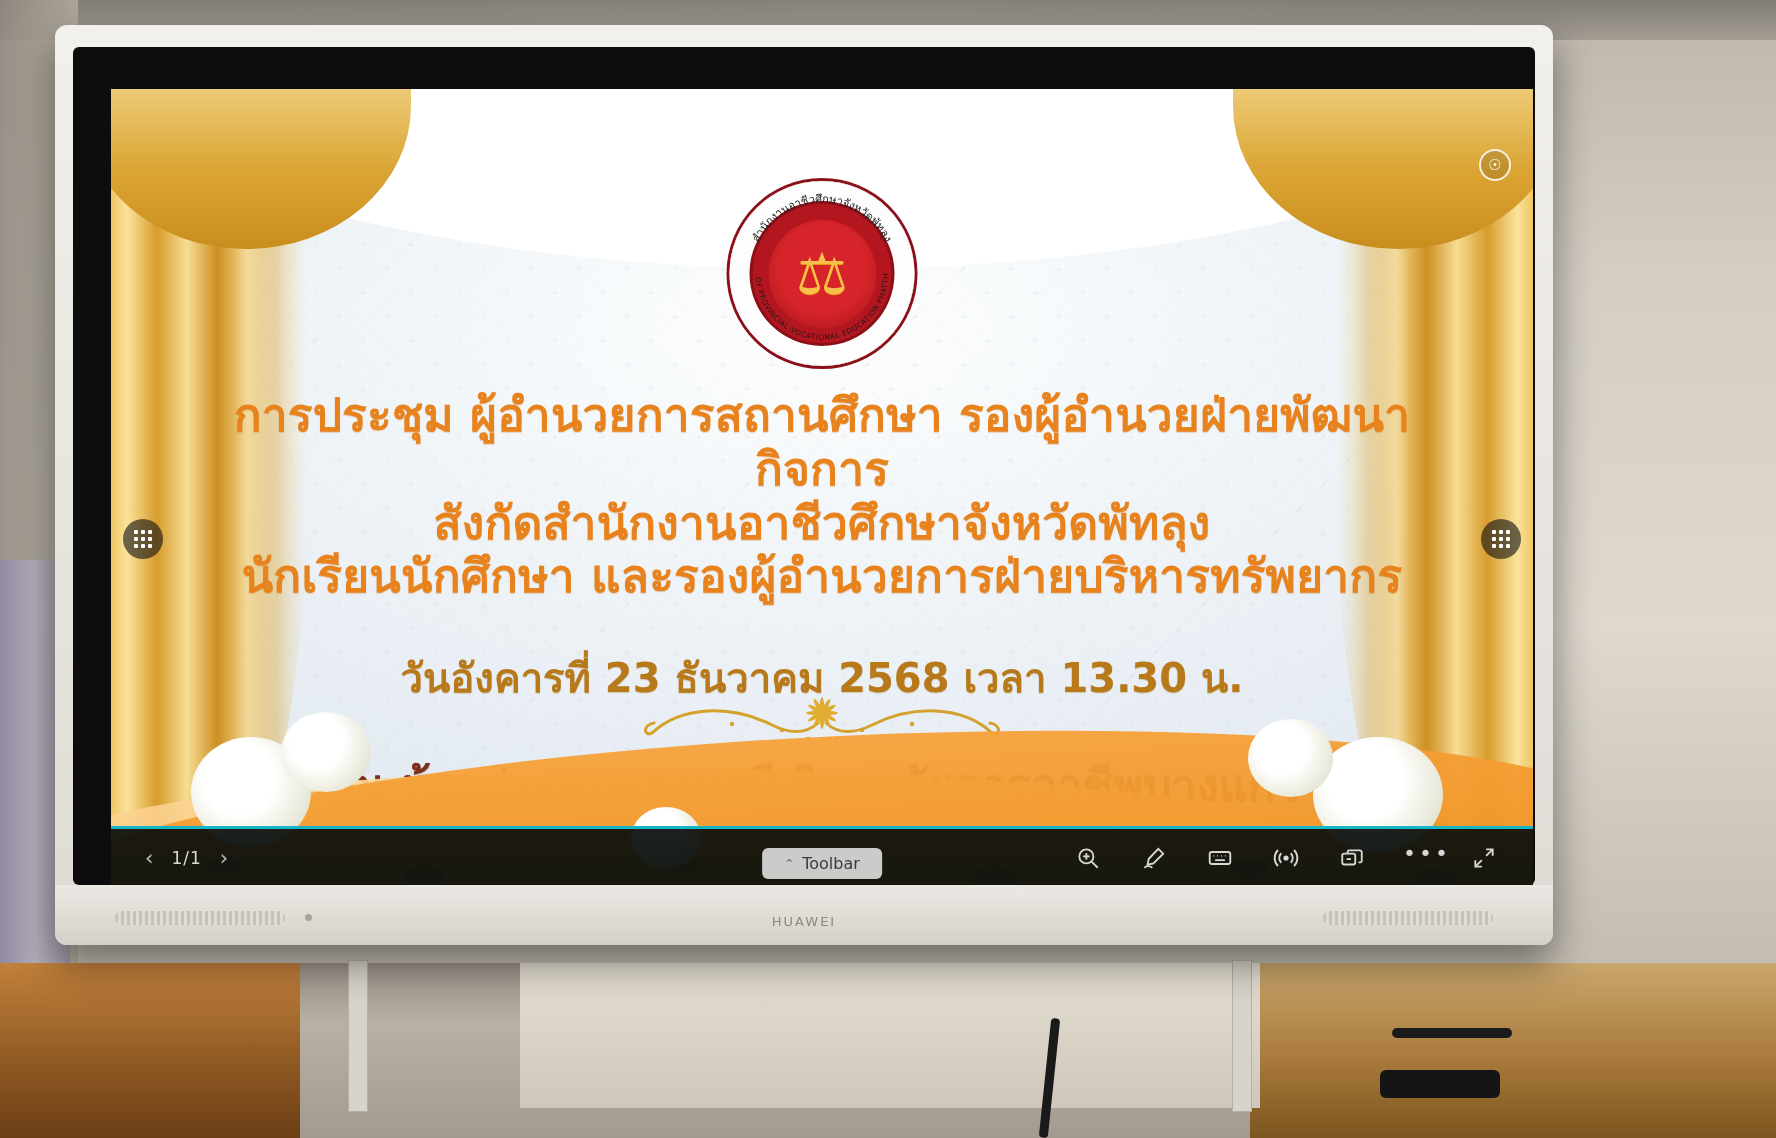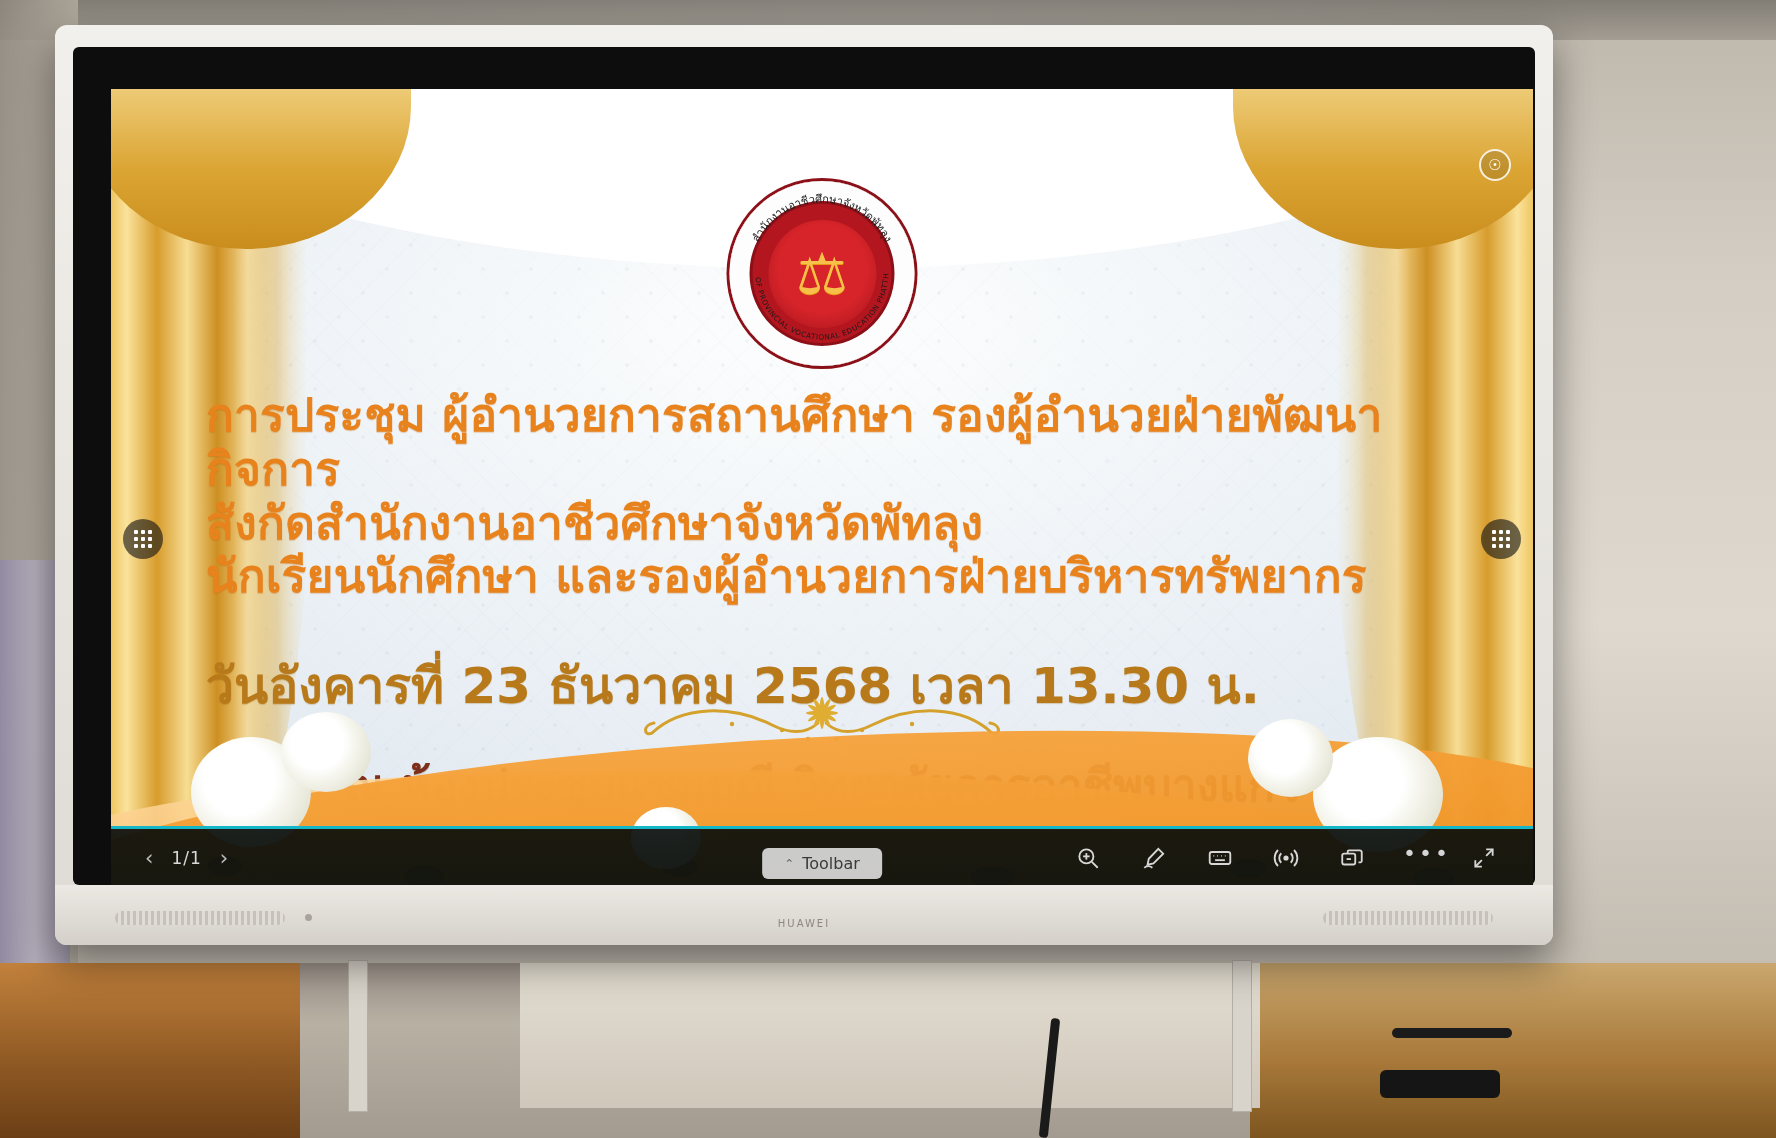--- a/index.html
+++ b/index.html
@@ -46,21 +46,21 @@
   .tv-inner{position:absolute;left:18px;top:22px;width:1462px;height:838px;
       background:#0d0d0d;border-radius:6px;}
   .tv-cam{position:absolute;left:50%;top:32px;transform:translateX(-50%);
       width:36px;height:13px;background:#141414;border-radius:7px;
       border:2px solid #3a3a3a;}
   .tv-cam:after{content:"";position:absolute;left:50%;top:50%;transform:translate(-50%,-50%);
       width:10px;height:7px;border-radius:4px;background:#2b2b33;}
   .tv-chin{position:absolute;left:0;bottom:0;width:100%;height:60px;
       background:linear-gradient(180deg,#ecE9e4,#d4d0c9);border-radius:0 0 12px 12px;}
   .tv-brand{position:absolute;left:50%;bottom:16px;transform:translateX(-50%);
-      font-size:10px;color:#8d8880;letter-spacing:2px;}
+      font-size:13px;color:#8d8880;letter-spacing:2px;}
   .tv-grill{position:absolute;bottom:20px;width:170px;height:14px;border-radius:7px;
       background:repeating-linear-gradient(90deg,#c6c2ba 0 3px,#e0ddd6 3px 6px);}
   .grill-l{left:60px;}
   .grill-r{right:60px;}
   .tv-dot{position:absolute;bottom:24px;width:7px;height:7px;border-radius:50%;background:#a9a49b;}
 
   
   .screen{position:absolute;left:38px;top:42px;width:1422px;height:798px;overflow:hidden;background:#fff;}
   .slide{position:absolute;inset:0;
         background:
@@ -126,27 +126,27 @@
           radial-gradient(circle at 50% 50%, #b4161f 0 60%, #f4f6f8 60% 100%);
         box-shadow:0 0 0 3px #8c1018, inset 0 0 0 20px #fdfdfd, inset 0 0 0 23px #8c1018;}
   .seal-core{position:absolute;left:50%;top:50%;transform:translate(-50%,-50%);
         width:108px;height:108px;border-radius:50%;
         background:radial-gradient(circle at 50% 45%, #d6242a 0 55%, #a21119 100%);
         display:flex;align-items:center;justify-content:center;}
   .seal-emblem{font-size:58px;line-height:1;color:#f7c04a;text-shadow:0 1px 0 #e59a12;}
   .seal-ring-txt{position:absolute;inset:0;}
   .seal-ring-txt svg{width:100%;height:100%;}
 
-  .title-block{position:absolute;left:0;right:0;top:300px;text-align:left;padding:0 95px;}
+  .title-block{position:absolute;left:0;right:0;top:300px;text-align:center;padding:0 95px;}
   .tline{font-weight:bold;color:#e8821c;line-height:1.17;letter-spacing:.2px;
          text-shadow:0 1px 1px rgba(180,90,0,.28);}
   .t1{font-size:46px;}
   .t2{font-size:46px;}
   .t3{font-size:46px;}
-  .dateline{margin-top:42px;font-size:50px;font-weight:bold;color:#b8791a;
+  .dateline{margin-top:42px;font-size:40px;font-weight:bold;color:#b8791a;
          text-shadow:0 1px 1px rgba(140,90,0,.25);}
 
   .flourish{position:absolute;left:50%;top:600px;transform:translateX(-50%);
         width:400px;height:60px;color:#d4a12c;}
   .flourish svg{width:100%;height:100%;}
 
   .venue{position:absolute;left:0;right:0;top:660px;text-align:center;
         font-size:45px;font-weight:bold;color:#7d2f1c;
         text-shadow:0 1px 1px rgba(90,30,10,.3);}
 

